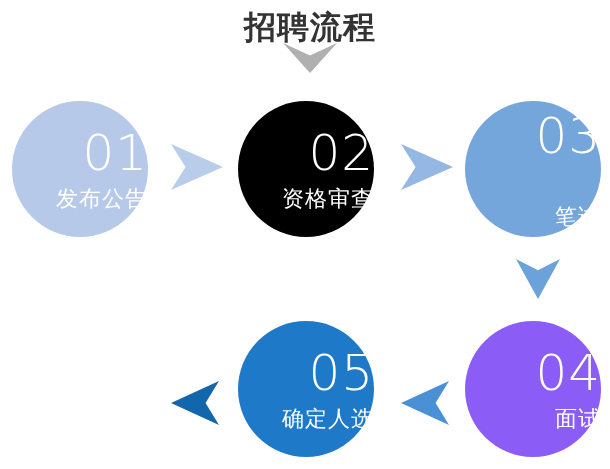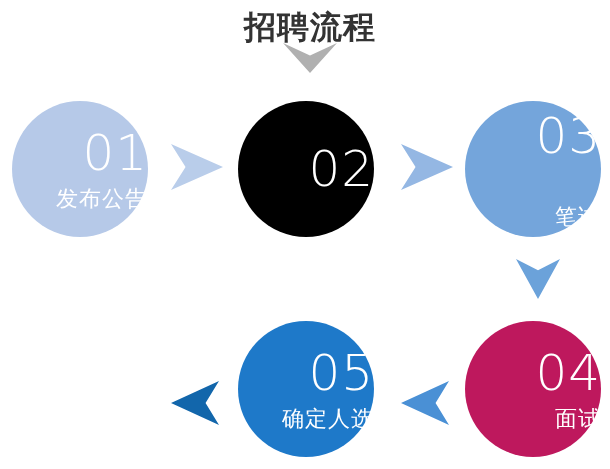--- a/index.html
+++ b/index.html
@@ -91,32 +91,33 @@
 
   <div class="circle c1" style="background: rgb(182, 201, 232); color: rgb(255, 255, 255);">
     <div class="num">01</div>
     <div class="lbl">发布公告</div>
   </div>
 
   <div class="arrow arrow-right a1" style="background: rgb(185, 205, 234);"></div>
 
   <div class="circle c2" style="background: #000000; color: rgb(255, 255, 255);">
     <div class="num">02</div>
+    <div class="lbl">资格审查</div>
   </div>
 
   <div class="arrow arrow-right a2" style="background: rgb(148, 183, 227);"></div>
 
   <div class="circle c3" style="background: rgb(116, 165, 219); color: rgb(255, 255, 255); gap: 45px;">
     <div class="num">03</div>
     <div class="lbl">笔试</div>
   </div>
 
   <div class="arrow arrow-down a3" style="background: rgb(107, 162, 218);"></div>
 
-  <div class="circle c4" style="background: #be185d; color: rgb(255, 255, 255);">
+  <div class="circle c4" style="background: #8b5cf6; color: rgb(255, 255, 255);">
     <div class="num">04</div>
     <div class="lbl">面试</div>
   </div>
 
   <div class="arrow arrow-left a4" style="background: rgb(74, 144, 213);"></div>
 
   <div class="circle c5" style="background: rgb(30, 121, 201); color: rgb(255, 255, 255);">
     <div class="num">05</div>
     <div class="lbl">确定人选</div>
   </div>

